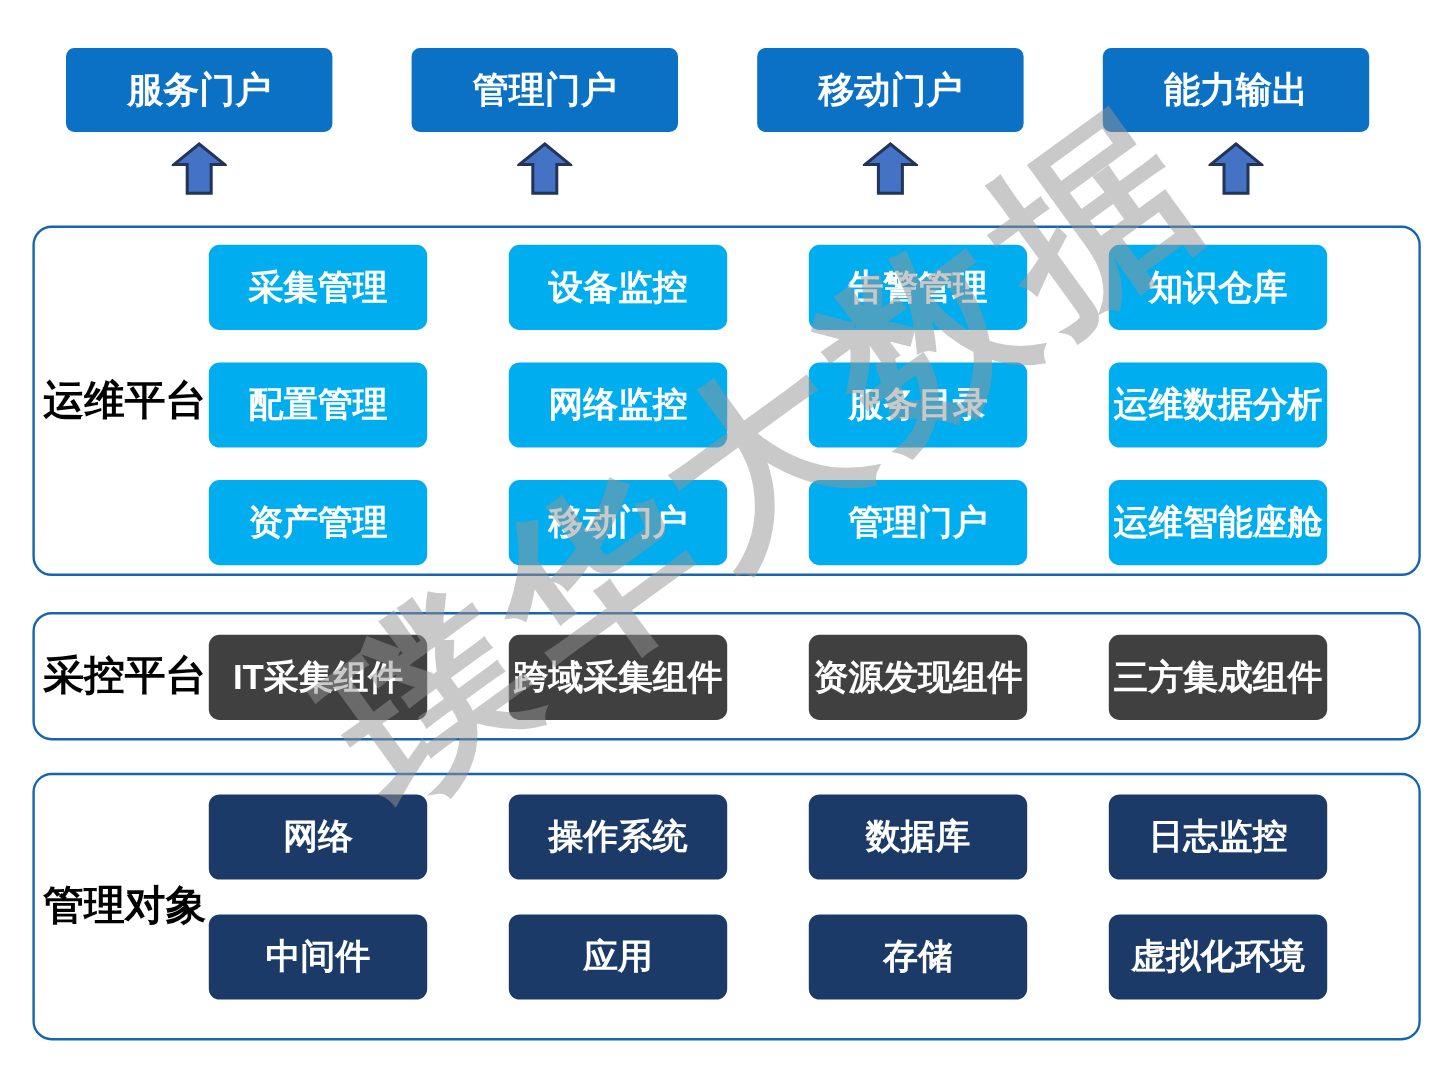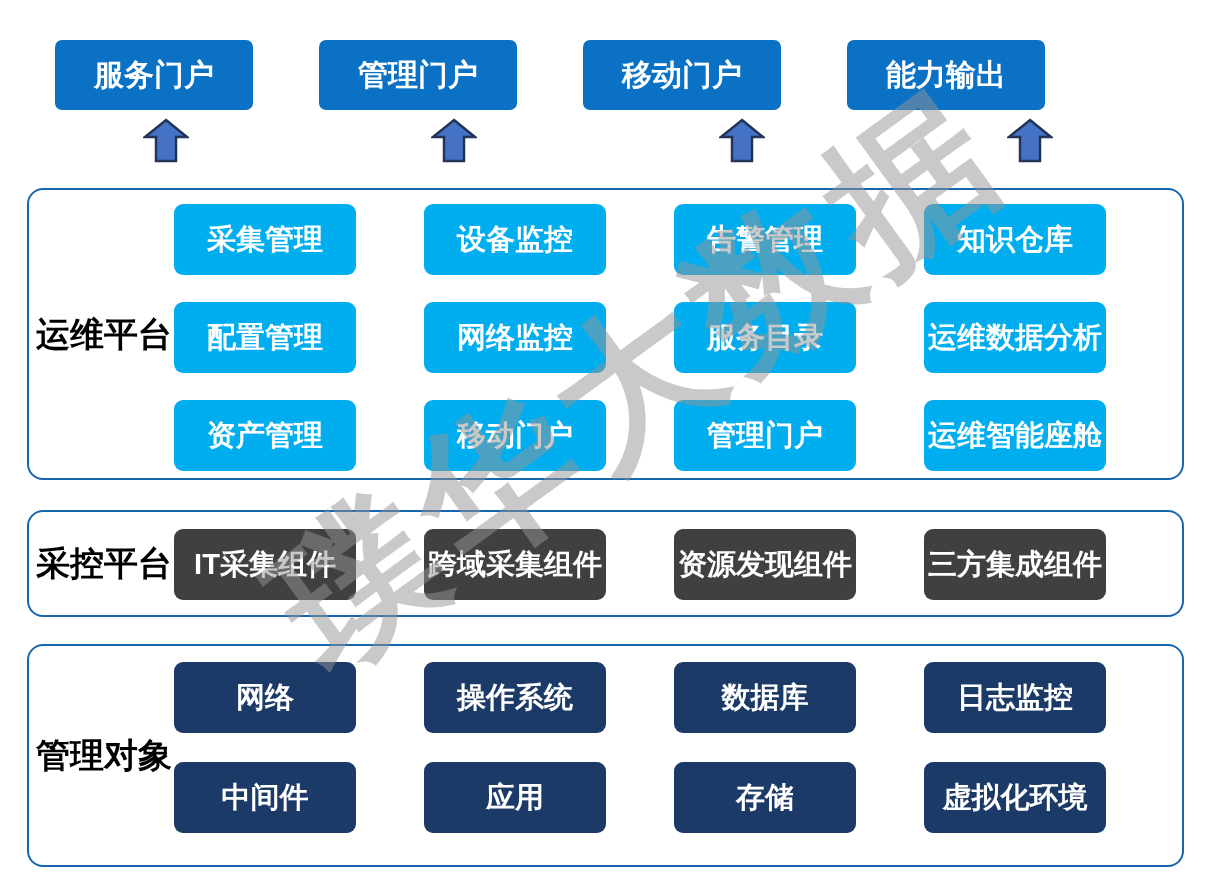--- a/index.html
+++ b/index.html
@@ -17,21 +17,21 @@
 
   
   .portal-row {
     position: absolute;
     left: 55px;
     top: 40px;
     display: flex;
     gap: 66px;
   }
   .portal-box {
-    width: 198px;
+    width: 222px;
     height: 70px;
     background: #0a71c4;
     border-radius: 7px;
     color: #ffffff;
     font-size: 30px;
     font-weight: 700;
     display: flex;
     align-items: center;
     justify-content: center;
     white-space: nowrap;

